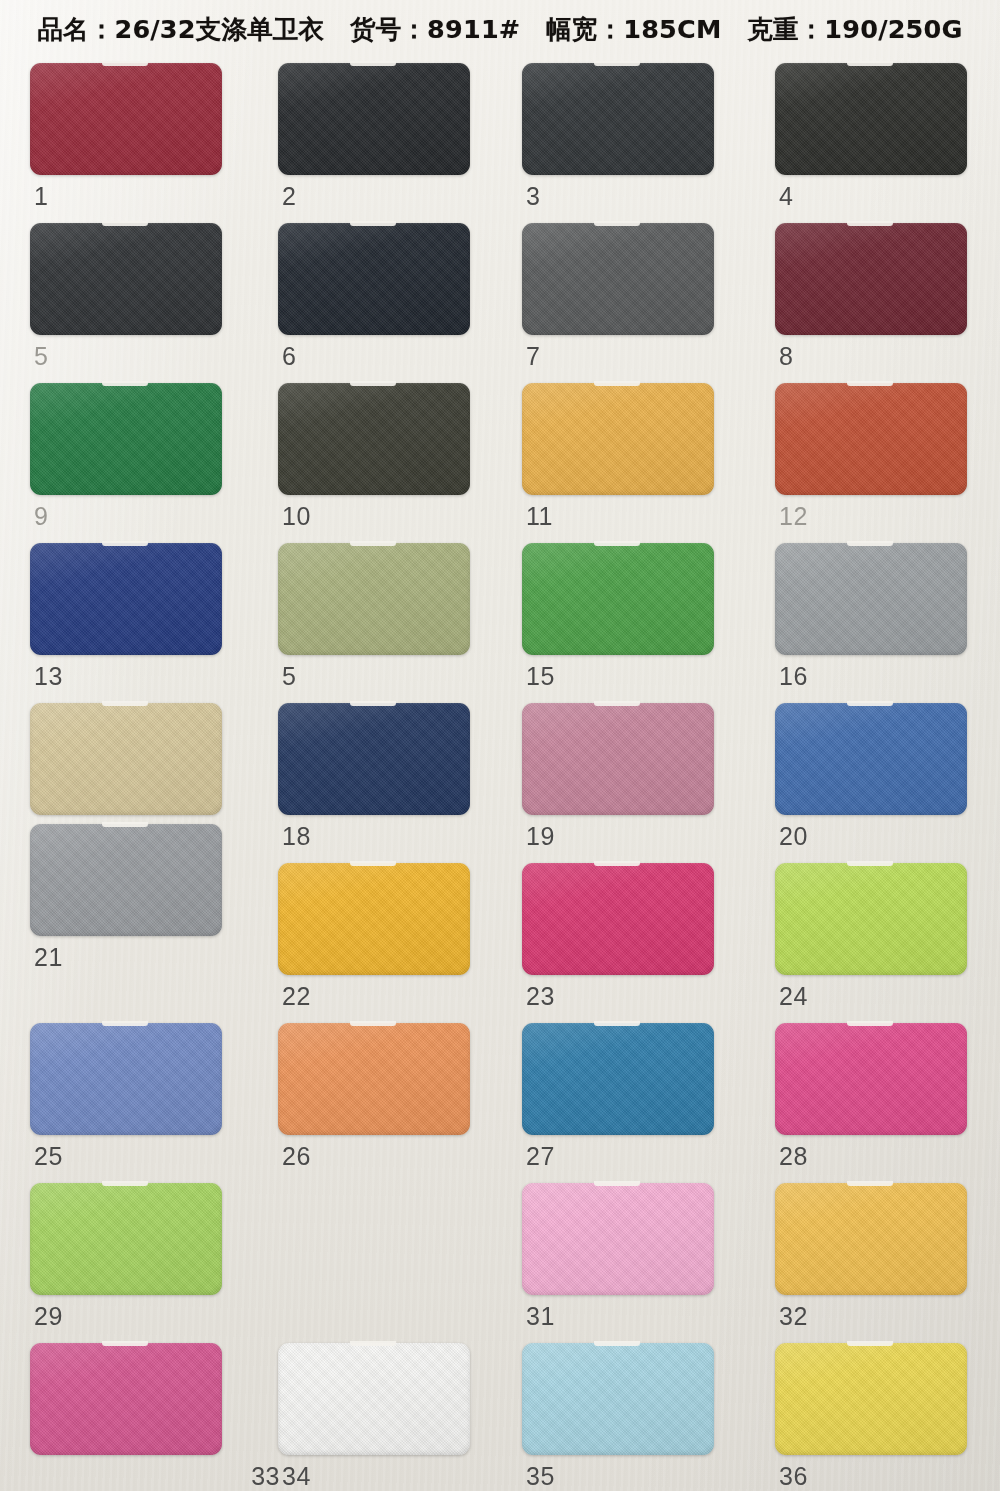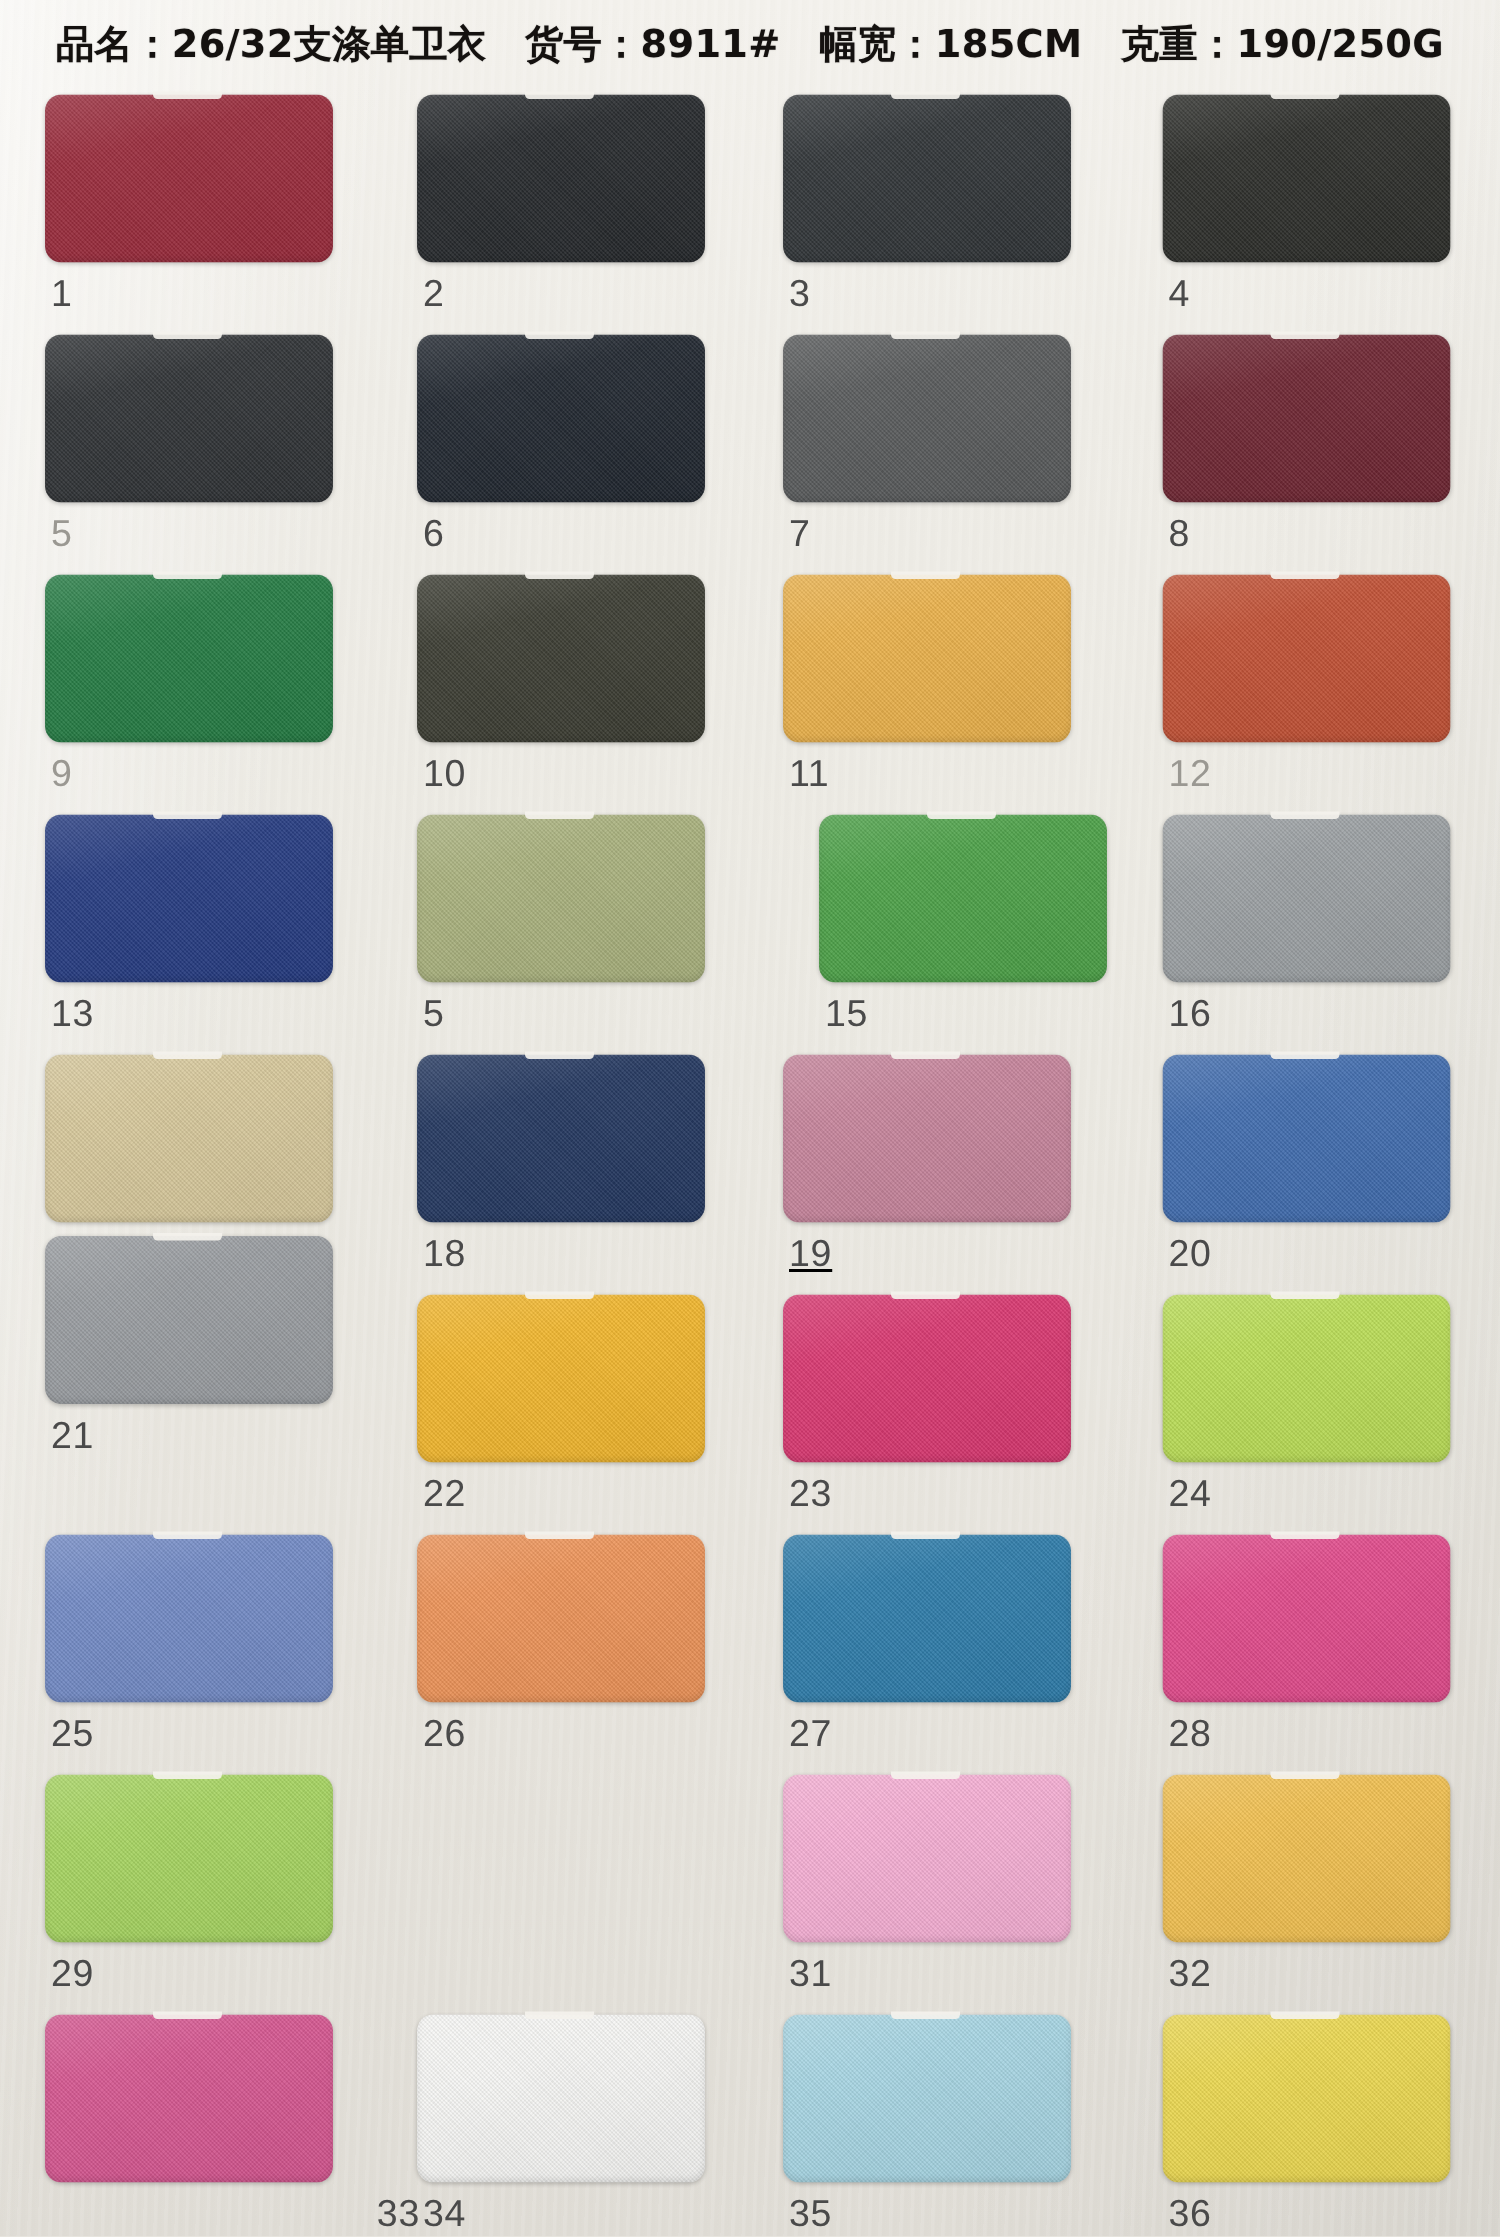--- a/index.html
+++ b/index.html
@@ -238,21 +238,21 @@
       </div>
       <div class="swatch-cell" style="left: 278px; top: 485px;">
         <div class="chip-wrap">
           <div class="chip" style="background-color: rgb(168, 176, 124);">
             <div class="chip-gloss"></div>
           </div>
           <div class="chip-notch"></div>
         </div>
         <div class="chip-num">5</div>
       </div>
-      <div class="swatch-cell" style="left: 522px; top: 485px; margin-left: 24px;">
+      <div class="swatch-cell" style="left: 522px; top: 485px;">
         <div class="chip-wrap">
           <div class="chip" style="background-color: rgb(75, 160, 70);">
             <div class="chip-gloss"></div>
           </div>
           <div class="chip-notch"></div>
         </div>
         <div class="chip-num">15</div>
       </div>
       <div class="swatch-cell" style="left: 775px; top: 485px;">
         <div class="chip-wrap">
@@ -274,21 +274,21 @@
       </div>
       <div class="swatch-cell" style="left: 278px; top: 645px;">
         <div class="chip-wrap">
           <div class="chip" style="background-color: rgb(34, 54, 94);">
             <div class="chip-gloss"></div>
           </div>
           <div class="chip-notch"></div>
         </div>
         <div class="chip-num">18</div>
       </div>
-      <div class="swatch-cell" style="left: 522px; top: 645px; text-decoration: underline;">
+      <div class="swatch-cell" style="left: 522px; top: 645px;">
         <div class="chip-wrap">
           <div class="chip" style="background-color: rgb(197, 131, 154);">
             <div class="chip-gloss"></div>
           </div>
           <div class="chip-notch"></div>
         </div>
         <div class="chip-num">19</div>
       </div>
       <div class="swatch-cell" style="left: 775px; top: 645px;">
         <div class="chip-wrap">

